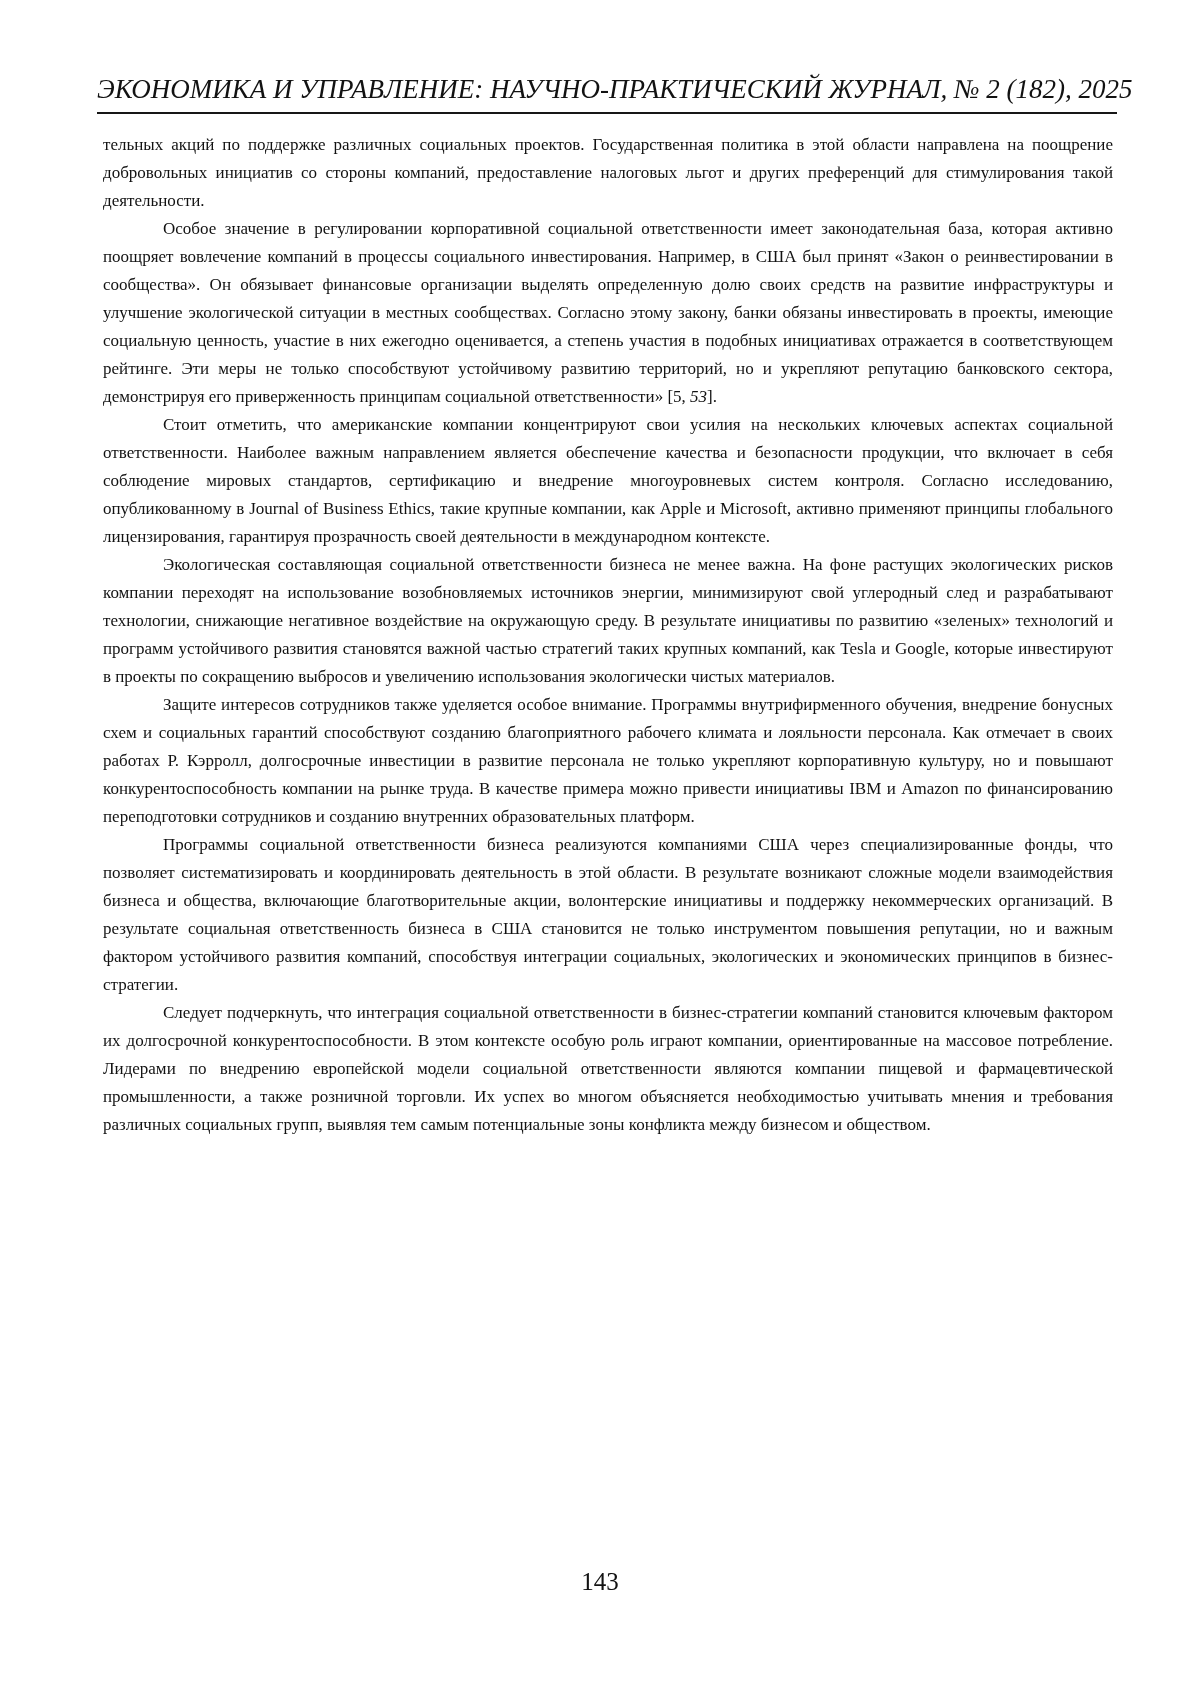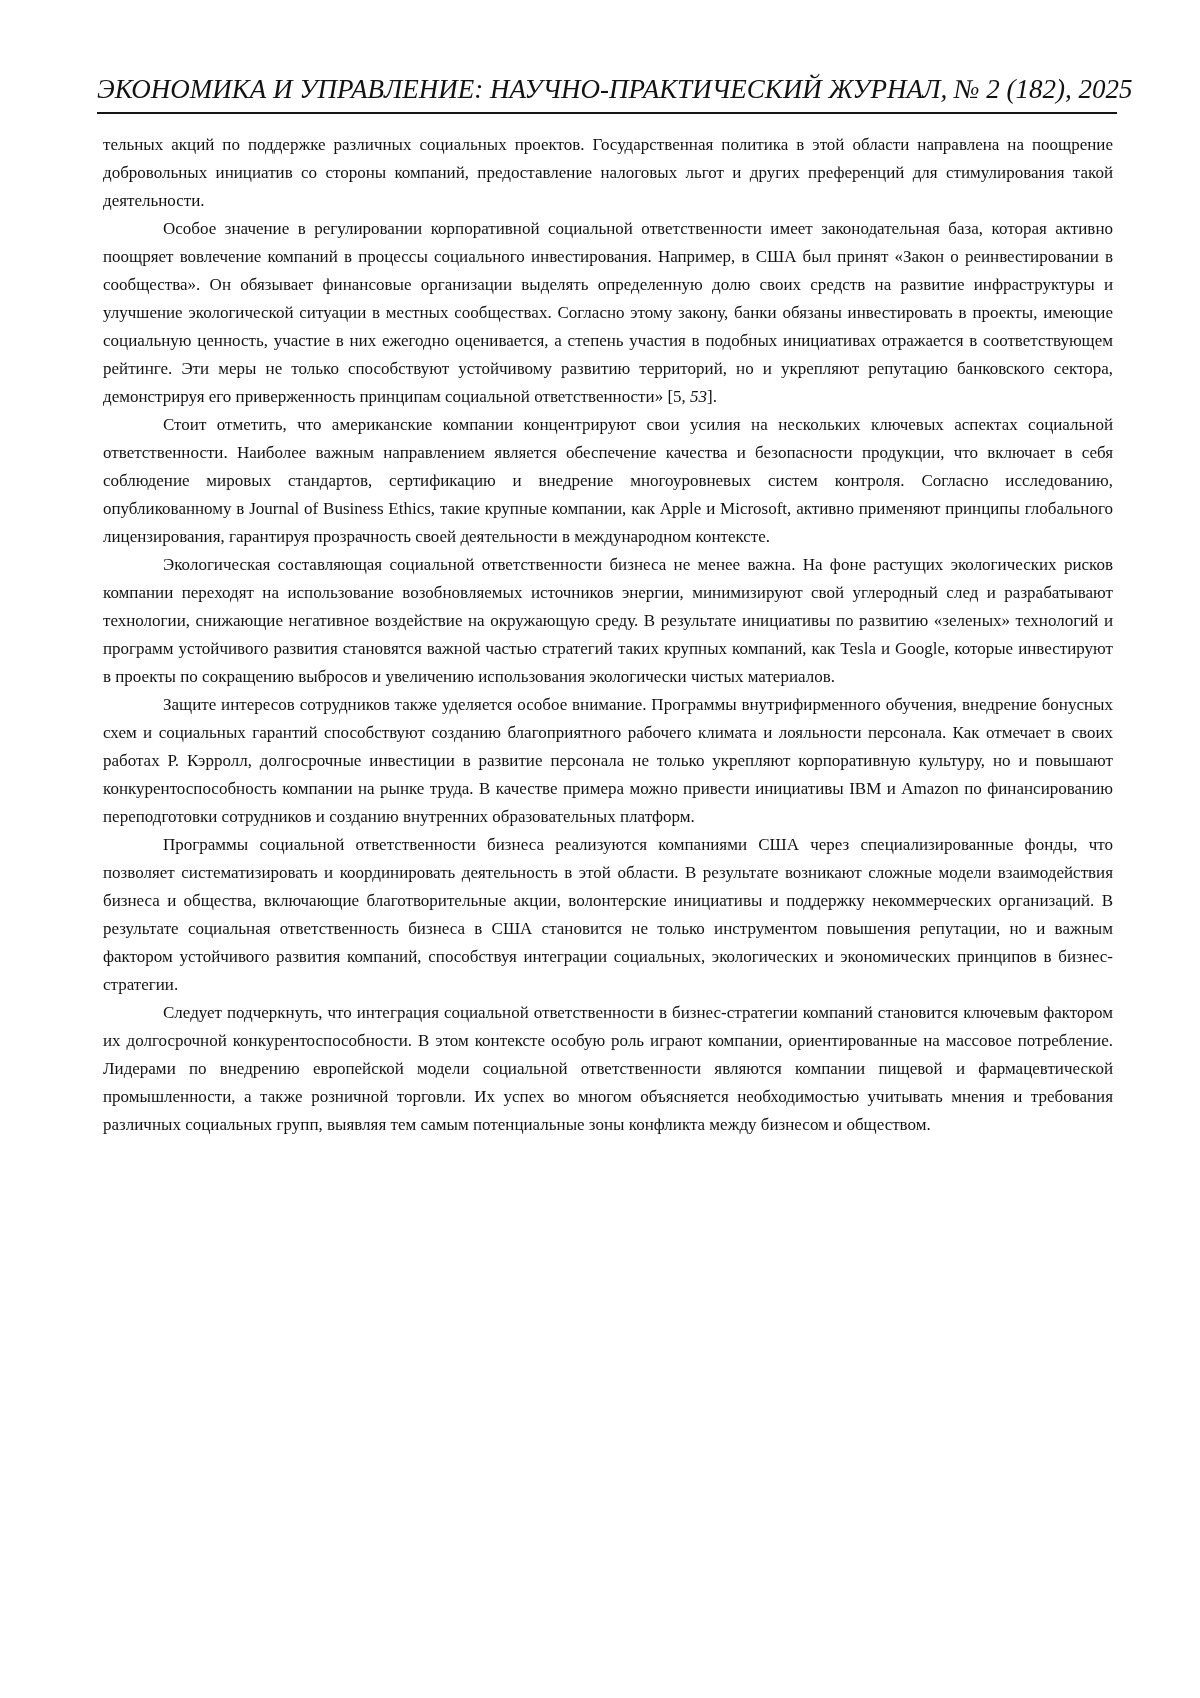--- a/index.html
+++ b/index.html
@@ -64,14 +64,15 @@
   <div class="article-body">
       <p class="para no-indent"><span>тельных акций по поддержке различных социальных проектов. Государственная политика в этой области направлена на поощрение добровольных инициатив со стороны компаний, предоставление налоговых льгот и других преференций для стимулирования такой деятельности.</span></p>
       <p class="para"><span>Особое значение в регулировании корпоративной социальной ответственности имеет законодательная база, которая активно поощряет вовлечение компаний в процессы социального инвестирования. Например, в США был принят «Закон о реинвестировании в сообщества». Он обязывает финансовые организации выделять определенную долю своих средств на развитие инфраструктуры и улучшение экологической ситуации в местных сообществах. Согласно этому закону, банки обязаны инвестировать в проекты, имеющие социальную ценность, участие в них ежегодно оценивается, а степень участия в подобных инициативах отражается в соответствующем рейтинге. Эти меры не только способствуют устойчивому развитию территорий, но и укрепляют репутацию банковского сектора, демонстрируя его приверженность принципам социальной ответственности» [5, </span><span style="font-style: italic;">53</span><span>].</span></p>
       <p class="para"><span>Стоит отметить, что американские компании концентрируют свои усилия на нескольких ключевых аспектах социальной ответственности. Наиболее важным направлением является обеспечение качества и безопасности продукции, что включает в себя соблюдение мировых стандартов, сертификацию и внедрение многоуровневых систем контроля. Согласно исследованию, опубликованному в Journal of Business Ethics, такие крупные компании, как Apple и Microsoft, активно применяют принципы глобального лицензирования, гарантируя прозрачность своей деятельности в международном контексте.</span></p>
       <p class="para"><span>Экологическая составляющая социальной ответственности бизнеса не менее важна. На фоне растущих экологических рисков компании переходят на использование возобновляемых источников энергии, минимизируют свой углеродный след и разрабатывают технологии, снижающие негативное воздействие на окружающую среду. В результате инициативы по развитию «зеленых» технологий и программ устойчивого развития становятся важной частью стратегий таких крупных компаний, как Tesla и Google, которые инвестируют в проекты по сокращению выбросов и увеличению использования экологически чистых материалов.</span></p>
       <p class="para"><span>Защите интересов сотрудников также уделяется особое внимание. Программы внутрифирменного обучения, внедрение бонусных схем и социальных гарантий способствуют созданию благоприятного рабочего климата и лояльности персонала. Как отмечает в своих работах Р. Кэрролл, долгосрочные инвестиции в развитие персонала не только укрепляют корпоративную культуру, но и повышают конкурентоспособность компании на рынке труда. В качестве примера можно привести инициативы IBM и Amazon по финансированию переподготовки сотрудников и созданию внутренних образовательных платформ.</span></p>
       <p class="para"><span>Программы социальной ответственности бизнеса реализуются компаниями США через специализированные фонды, что позволяет систематизировать и координировать деятельность в этой области. В результате возникают сложные модели взаимодействия бизнеса и общества, включающие благотворительные акции, волонтерские инициативы и поддержку некоммерческих организаций. В результате социальная ответственность бизнеса в США становится не только инструментом повышения репутации, но и важным фактором устойчивого развития компаний, способствуя интеграции социальных, экологических и экономических принципов в бизнес-стратегии.</span></p>
       <p class="para"><span>Следует подчеркнуть, что интеграция социальной ответственности в бизнес-стратегии компаний становится ключевым фактором их долгосрочной конкурентоспособности. В этом контексте особую роль играют компании, ориентированные на массовое потребление. Лидерами по внедрению европейской модели социальной ответственности являются компании пищевой и фармацевтической промышленности, а также розничной торговли. Их успех во многом объясняется необходимостью учитывать мнения и требования различных социальных групп, выявляя тем самым потенциальные зоны конфликта между бизнесом и обществом.</span></p>
     </div>
 
+  <div class="page-footer">143</div>
 
 </div>
 
 </body></html>

